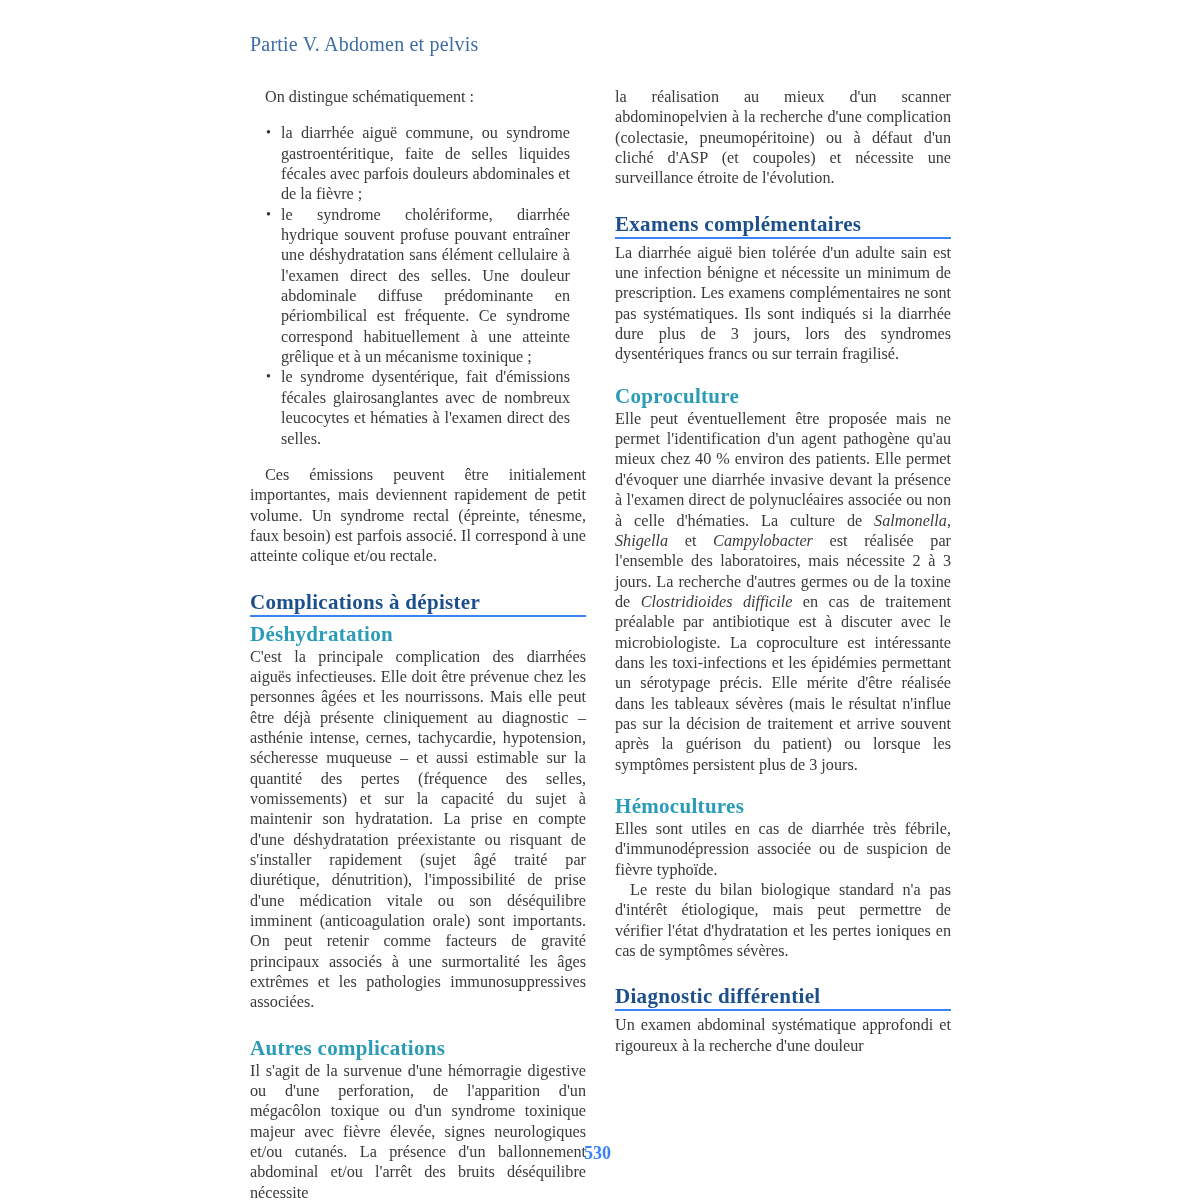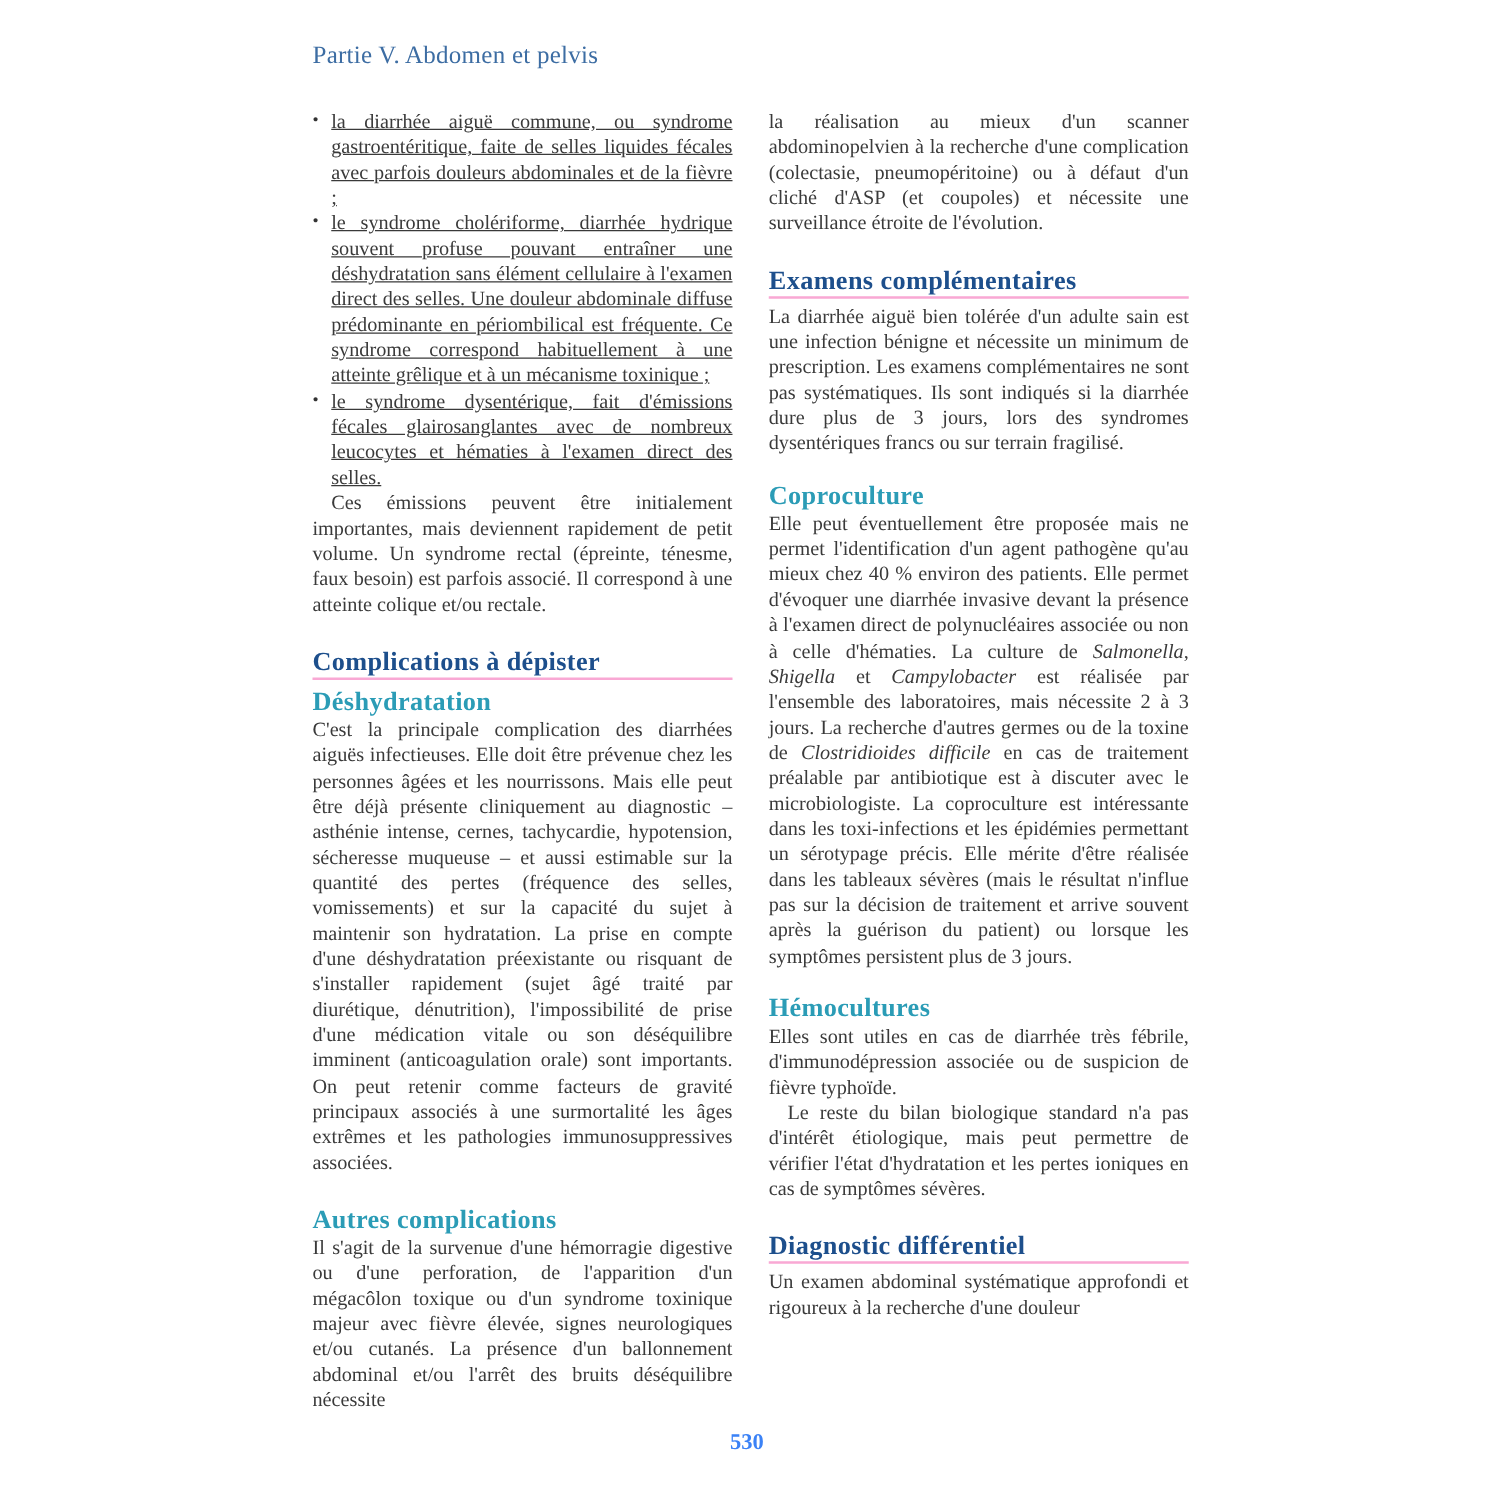--- a/index.html
+++ b/index.html
@@ -5,38 +5,39 @@
   html, body { margin: 0; padding: 0; background: #ffffff; }
   body { width: 1200px; height: 1200px; position: relative; overflow: hidden;
          font-family: "Liberation Serif", "DejaVu Serif", serif; color: #3a3a3a; }
   .running-head { position: absolute; left: 250px; top: 33px; font-size: 20px;
                   color: #3d6da3; letter-spacing: 0.2px; }
   .col { position: absolute; top: 87px; width: 336px; font-size: 16.2px; line-height: 20.35px; }
   .col-left { left: 250px; }
   .col-right { left: 615px; }
   p { margin: 0; text-align: justify; hyphens: none; }
   p.indent { text-indent: 15px; }
-  ul.bullets { list-style: none; margin: 0; padding: 0; text-decoration: underline; }
+  ul.bullets { list-style: none; margin: 16px; padding: 0; }
   ul.bullets li { position: relative; padding-left: 15px; text-align: justify; }
   ul.bullets li::before { content: "\2022"; position: absolute; left: 0; top: 0; font-size: 14px; color: #333; }
   h2.sec { margin: 0; font-size: 21px; font-weight: bold; color: #1d4f8c; line-height: 26px;
-           border-bottom: 2px solid #f9a8d4; padding-bottom: 0px; letter-spacing: 0.3px; }
+           border-bottom: 2px solid #3b82f6; padding-bottom: 0px; letter-spacing: 0.3px; }
   h3.sub { margin: 0; font-size: 21px; font-weight: bold; color: #2b9cb6; line-height: 26px; letter-spacing: 0.3px; }
   .gap-l { height: 22px; }
   .gap-m { height: 18px; }
   .gap-s { height: 4px; }
   em { font-style: italic; }
   .page-num { position: absolute; left: 584px; top: 1143px; font-size: 18px; font-weight: bold; color: #3b82f6; }
 </style>
 </head>
 <body>
 
 <div class="running-head">Partie V. Abdomen et pelvis</div>
 
 <div class="col col-left">
+  <p class="indent">On distingue schématiquement :</p>
   <ul class="bullets">
     <li>la diarrhée aiguë commune, ou syndrome gastroentéritique, faite de selles liquides fécales avec parfois douleurs abdominales et de la fièvre ;</li>
     <li>le syndrome cholériforme, diarrhée hydrique souvent profuse pouvant entraîner une déshydratation sans élément cellulaire à l'examen direct des selles. Une douleur abdominale diffuse prédominante en périombilical est fréquente. Ce syndrome correspond habituellement à une atteinte grêlique et à un mécanisme toxinique ;</li>
     <li>le syndrome dysentérique, fait d'émissions fécales glairosanglantes avec de nombreux leucocytes et hématies à l'examen direct des selles.</li>
   </ul>
   <p class="indent">Ces émissions peuvent être initialement importantes, mais deviennent rapidement de petit volume. Un syndrome rectal (épreinte, ténesme, faux besoin) est parfois associé. Il correspond à une atteinte colique et/ou rectale.</p>
 
   <div class="gap-l"></div>
   <h2 class="sec">Complications à dépister</h2>
   <div class="gap-s"></div>

